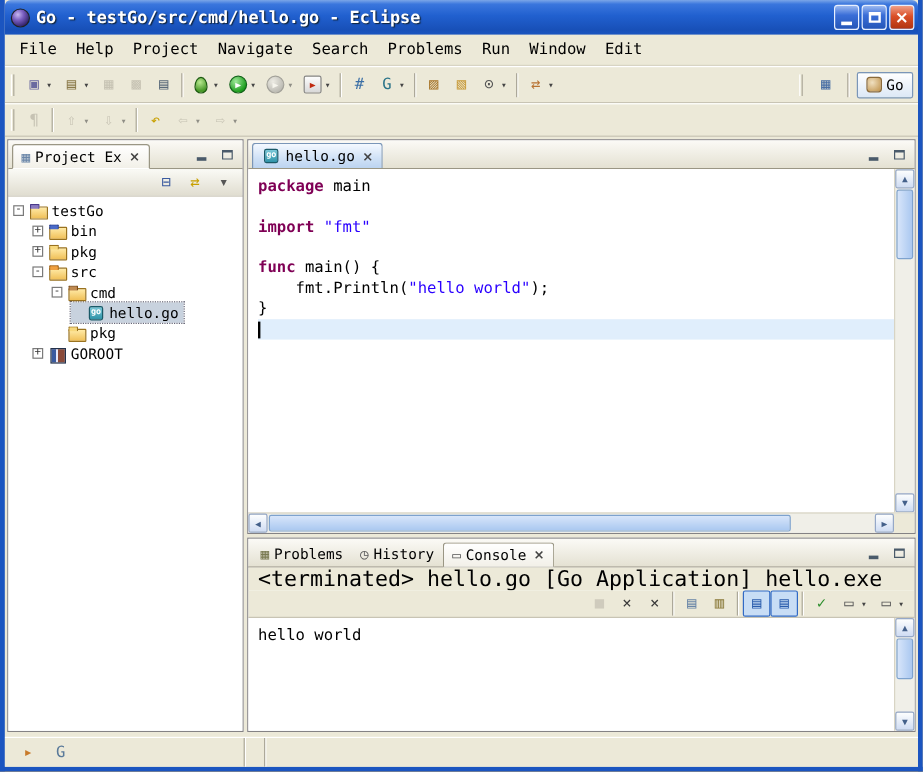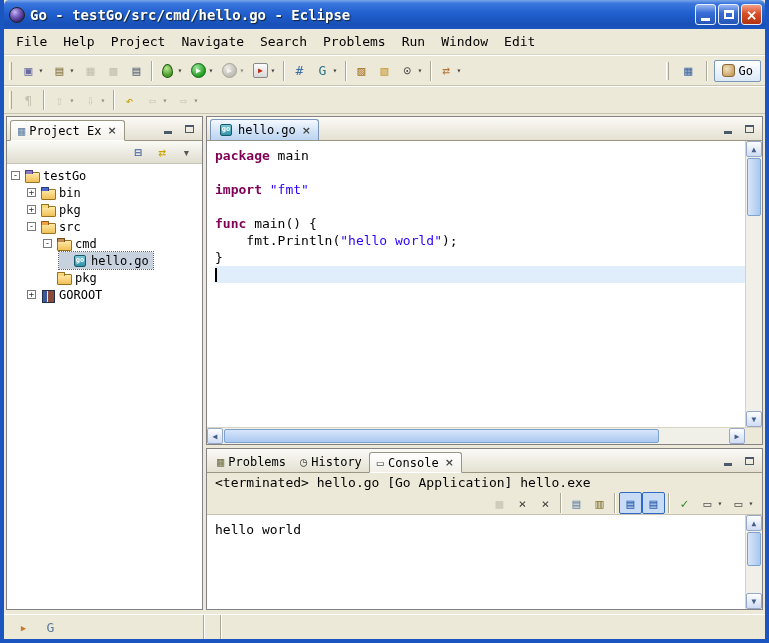--- a/index.html
+++ b/index.html
@@ -156,21 +156,21 @@
   .sb-track{flex:1;position:relative;}
   .sb-thumb{position:absolute;left:1px;right:1px;top:1px;border:1px solid #7da2ce;border-radius:2px;
     background:linear-gradient(90deg,#d7e5fa,#aac8f0);}
   .sb-thumb.h{top:1px;bottom:1px;left:1px;right:auto;
     background:linear-gradient(180deg,#d7e5fa,#aac8f0);}
   .scroll-corner{flex:0 0 17px;background:#ece9d8;}
 
   
   .console-panel{flex:0 0 162px;}
   .console-status{flex:0 0 19px;display:flex;align-items:center;padding-left:8px;
-    background:#ece9d8;font-size:13px;white-space:nowrap;overflow:hidden;}
+    background:#ece9d8;font-size:18px;white-space:nowrap;overflow:hidden;}
   .console-toolbar{flex:0 0 23px;display:flex;align-items:center;justify-content:flex-end;
     background:#ece9d8;border-bottom:1px solid #c8c4b4;padding-right:4px;}
   .console-body{flex:1;display:flex;min-height:0;background:#fff;}
   .console-output{flex:1;padding:6px 0 0 8px;font:13px/17px "DejaVu Sans Mono",monospace;
     white-space:pre;overflow:hidden;}
 
   
   .statusbar{flex:0 0 25px;display:flex;align-items:stretch;background:#ece9d8;
     border-top:1px solid #fff;margin-top:2px;font-size:12px;}
   .status-seg{display:flex;align-items:center;padding:0 8px;white-space:nowrap;}

